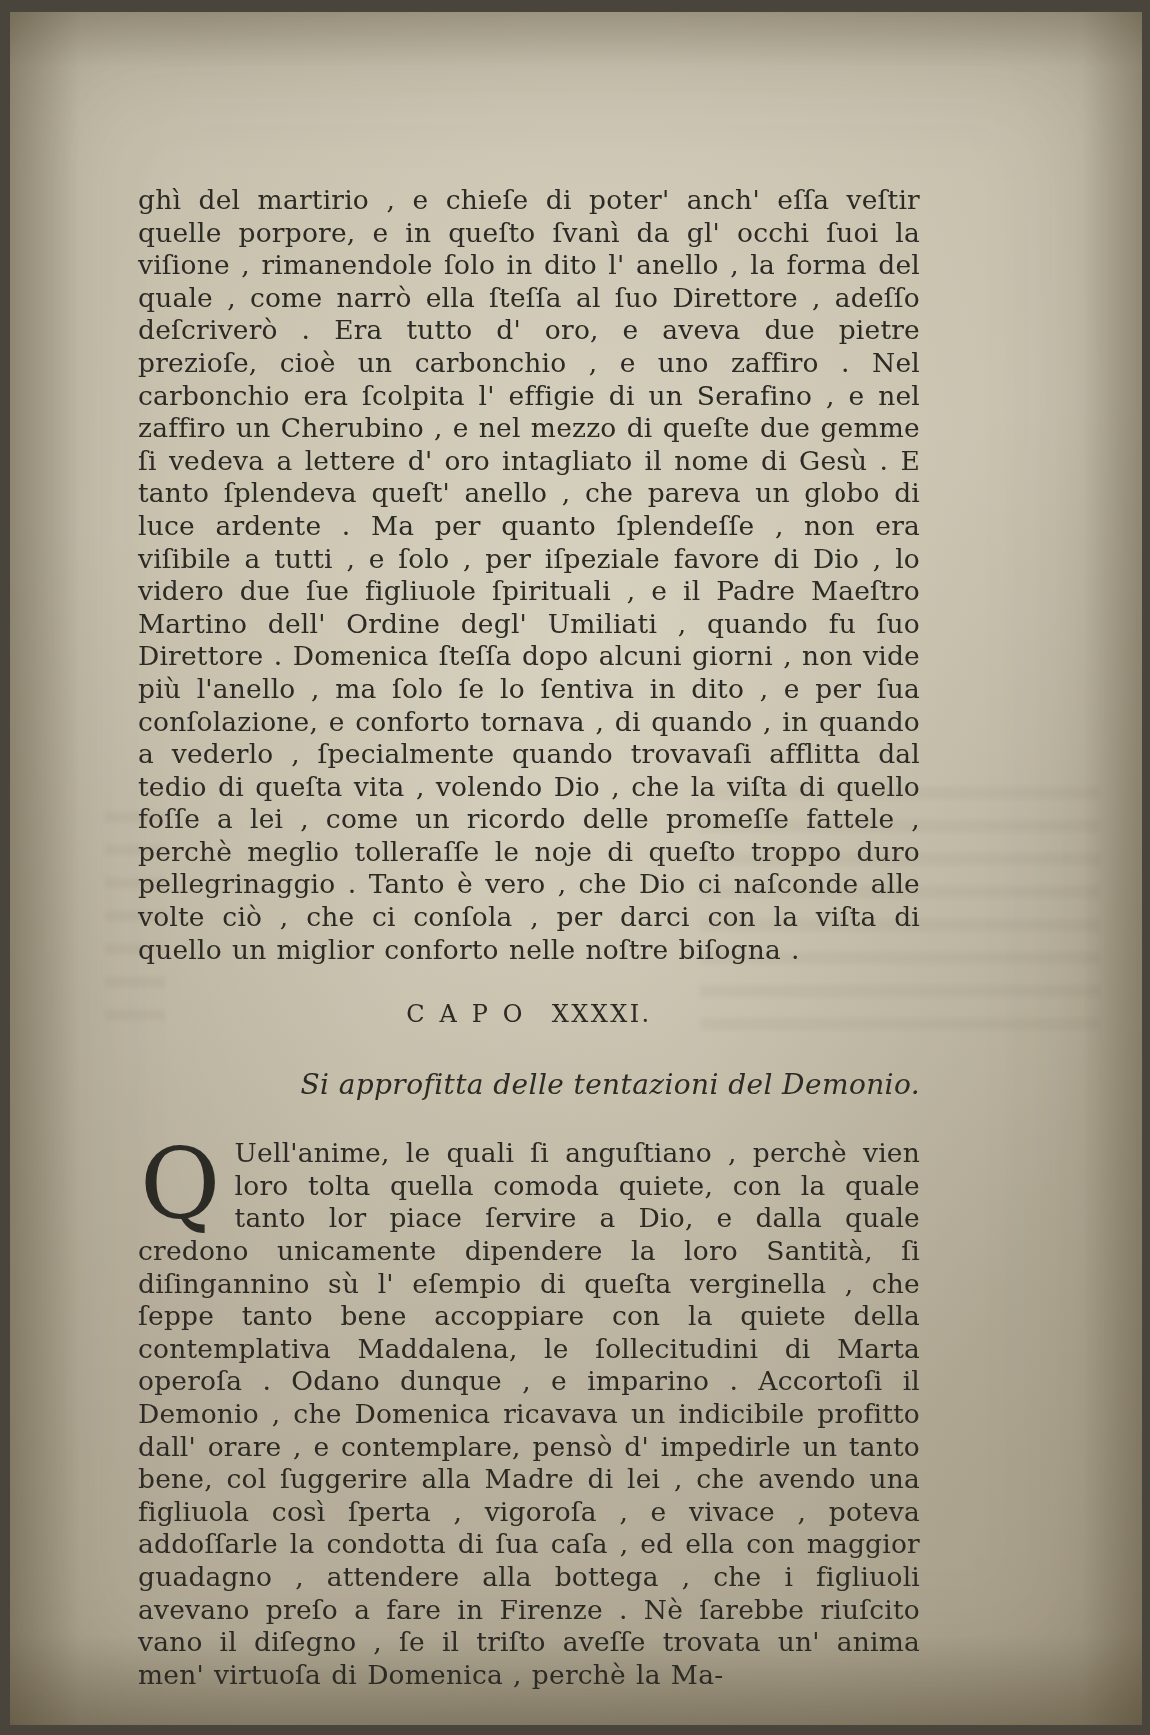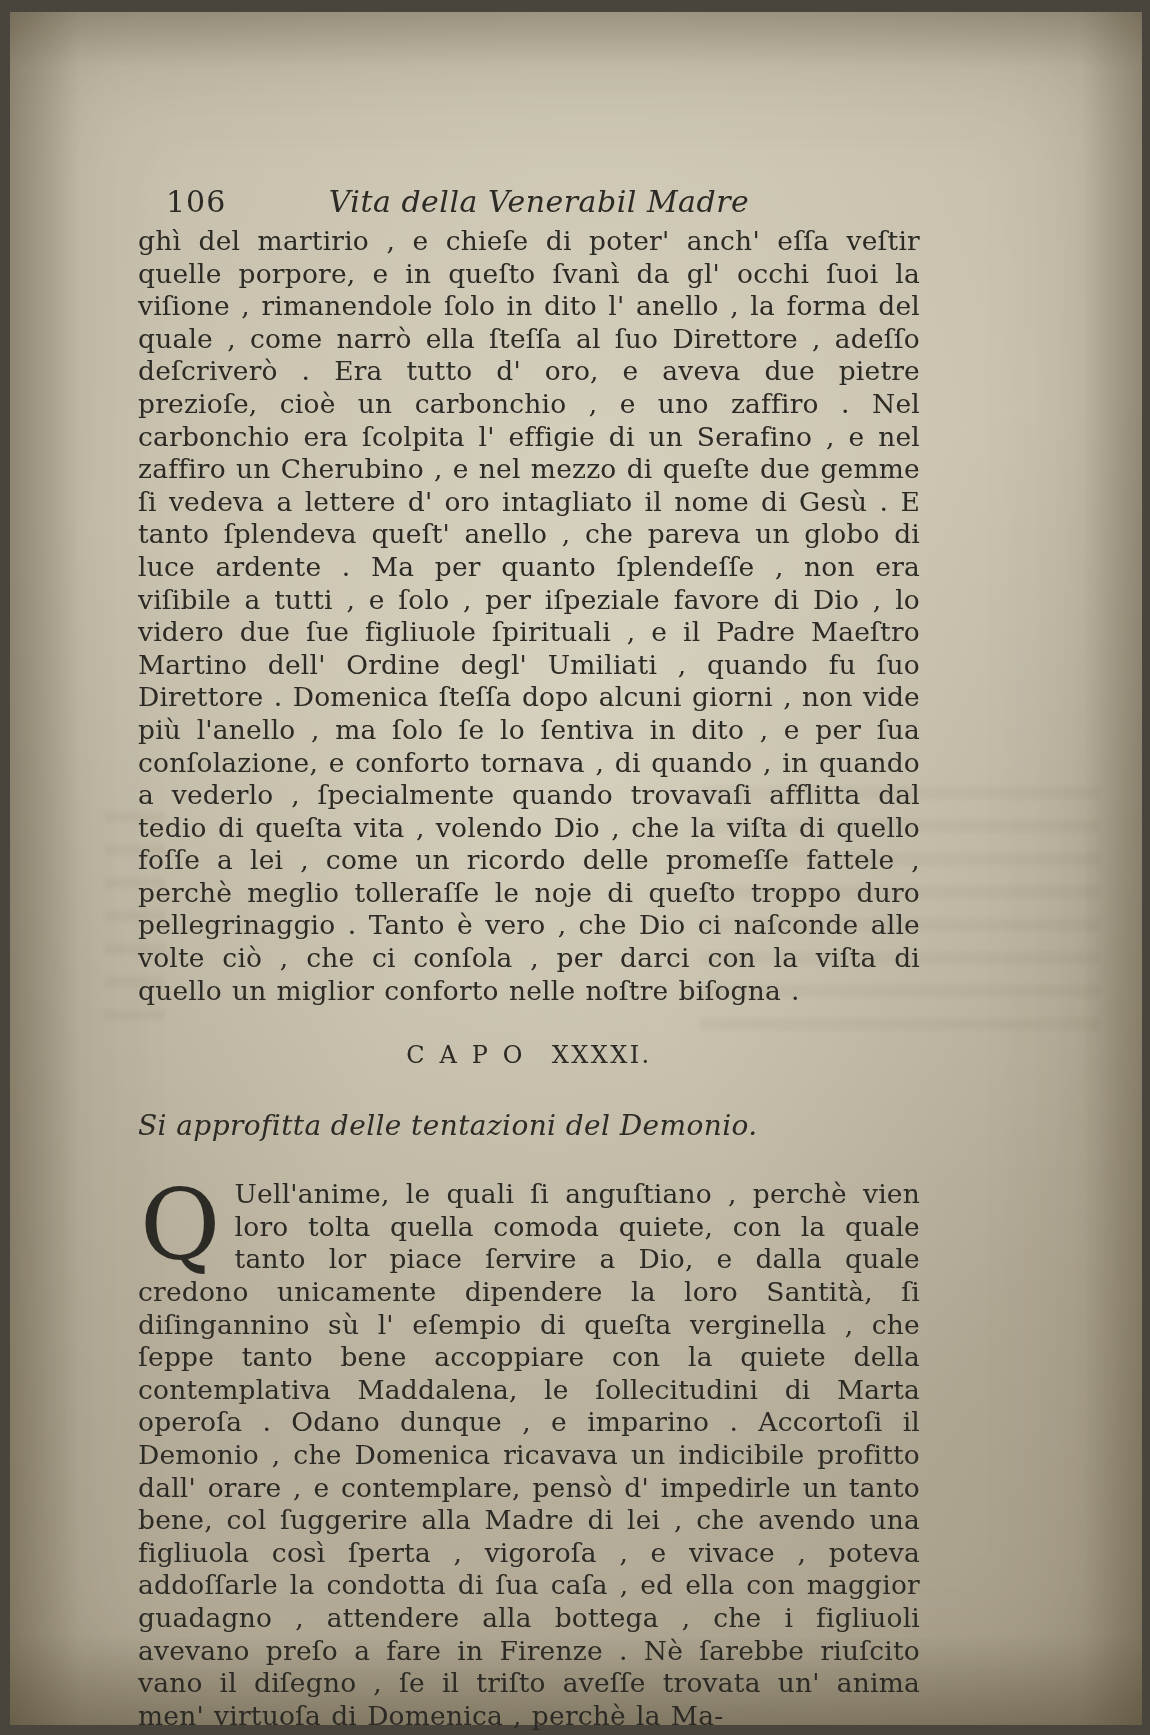--- a/index.html
+++ b/index.html
@@ -117,21 +117,21 @@
   }
   .chapter-heading .word {
     letter-spacing: 0.62em;
   }
   .chapter-heading .numeral {
     letter-spacing: 0.10em;
     margin-left: 0.6em;
   }
 
   .chapter-subtitle {
-    text-align: left;
+    text-align: right;
     font-style: italic;
     font-size: 28px;
     margin-top: 40px;
     letter-spacing: 0.4px;
   }
 
   .par2 {
     margin-top: 36px;
   }
   .drop-cap {
@@ -145,24 +145,20 @@
 <body>
 
 <div class="scan-frame">
   <div class="page">
 
     <div class="bleed"></div>
     <div class="bleed2"></div>
 
     <div class="text-block">
 
-      <div class="running-head">
-        <span class="page-number">106</span>
-        <span class="running-title">Vita della Venerabil Madre</span>
-      </div>
 
       <div class="body-par">ghì del martirio , e chieſe di poter' anch' eſſa veſtir quelle porpore, e in queſto ſvanì da gl' occhi ſuoi la viſione , rimanendole ſolo in dito l' anello , la forma del quale , come narrò ella ſteſſa al ſuo Direttore , adeſſo deſcriverò . Era tutto d' oro, e aveva due pietre prezioſe, cioè un carbonchio , e uno zaffiro . Nel carbonchio era ſcolpita l' effigie di un Serafino , e nel zaffiro un Cherubino , e nel mezzo di queſte due gemme ſi vedeva a lettere d' oro intagliato il nome di Gesù . E tanto ſplendeva queſt' anello , che pareva un globo di luce ardente . Ma per quanto ſplendeſſe , non era viſibile a tutti , e ſolo , per iſpeziale favore di Dio , lo videro due ſue figliuole ſpirituali , e il Padre Maeſtro Martino dell' Ordine degl' Umiliati , quando fu ſuo Direttore . Domenica ſteſſa dopo alcuni giorni , non vide più l'anello , ma ſolo ſe lo ſentiva in dito , e per ſua conſolazione, e conforto tornava , di quando , in quando a vederlo , ſpecialmente quando trovavaſi afflitta dal tedio di queſta vita , volendo Dio , che la viſta di quello foſſe a lei , come un ricordo delle promeſſe fattele , perchè meglio tolleraſſe le noje di queſto troppo duro pellegrinaggio . Tanto è vero , che Dio ci naſconde alle volte ciò , che ci conſola , per darci con la viſta di quello un miglior conforto nelle noſtre biſogna .</div>
 
       <div class="chapter-heading">
         <span class="word">CAPO</span><span class="numeral">XXXXI.</span>
       </div>
 
       <div class="chapter-subtitle">Si approfitta delle tentazioni del Demonio.</div>
 
       <div class="body-par par2">

